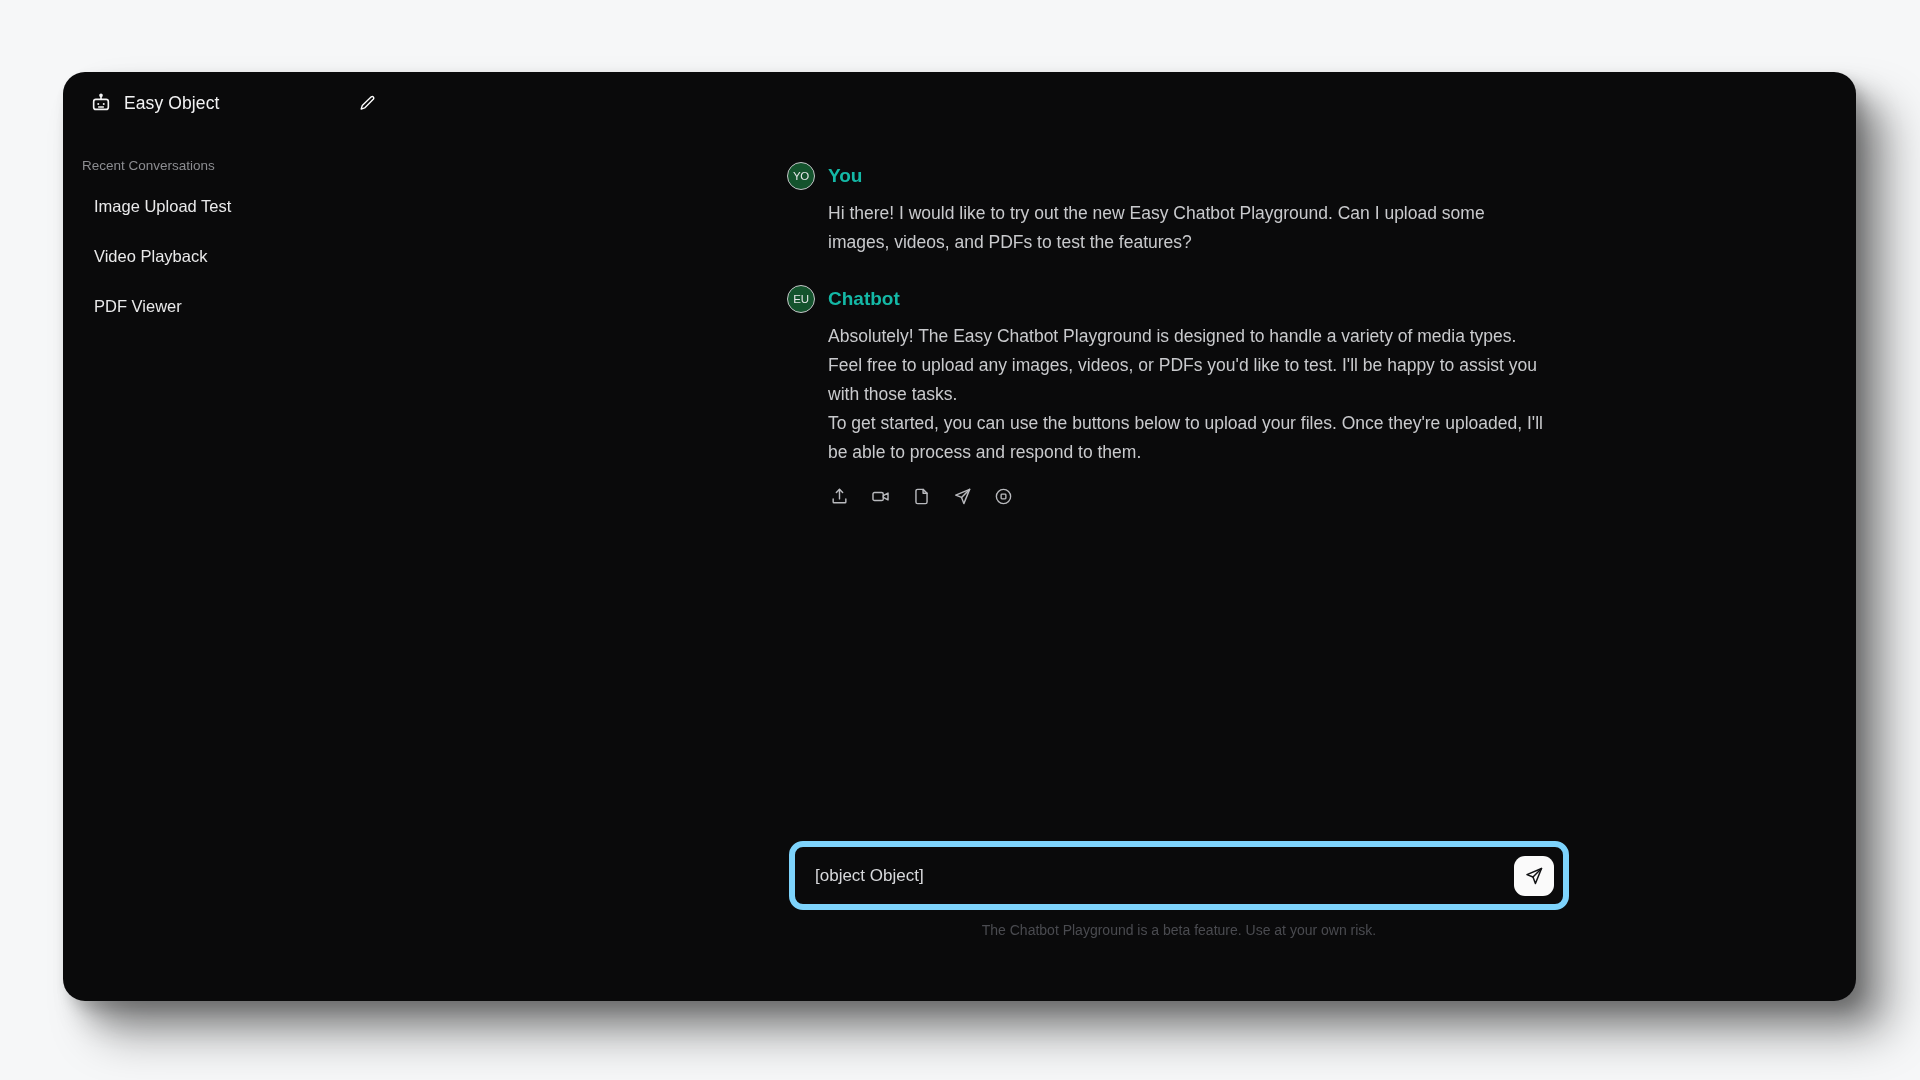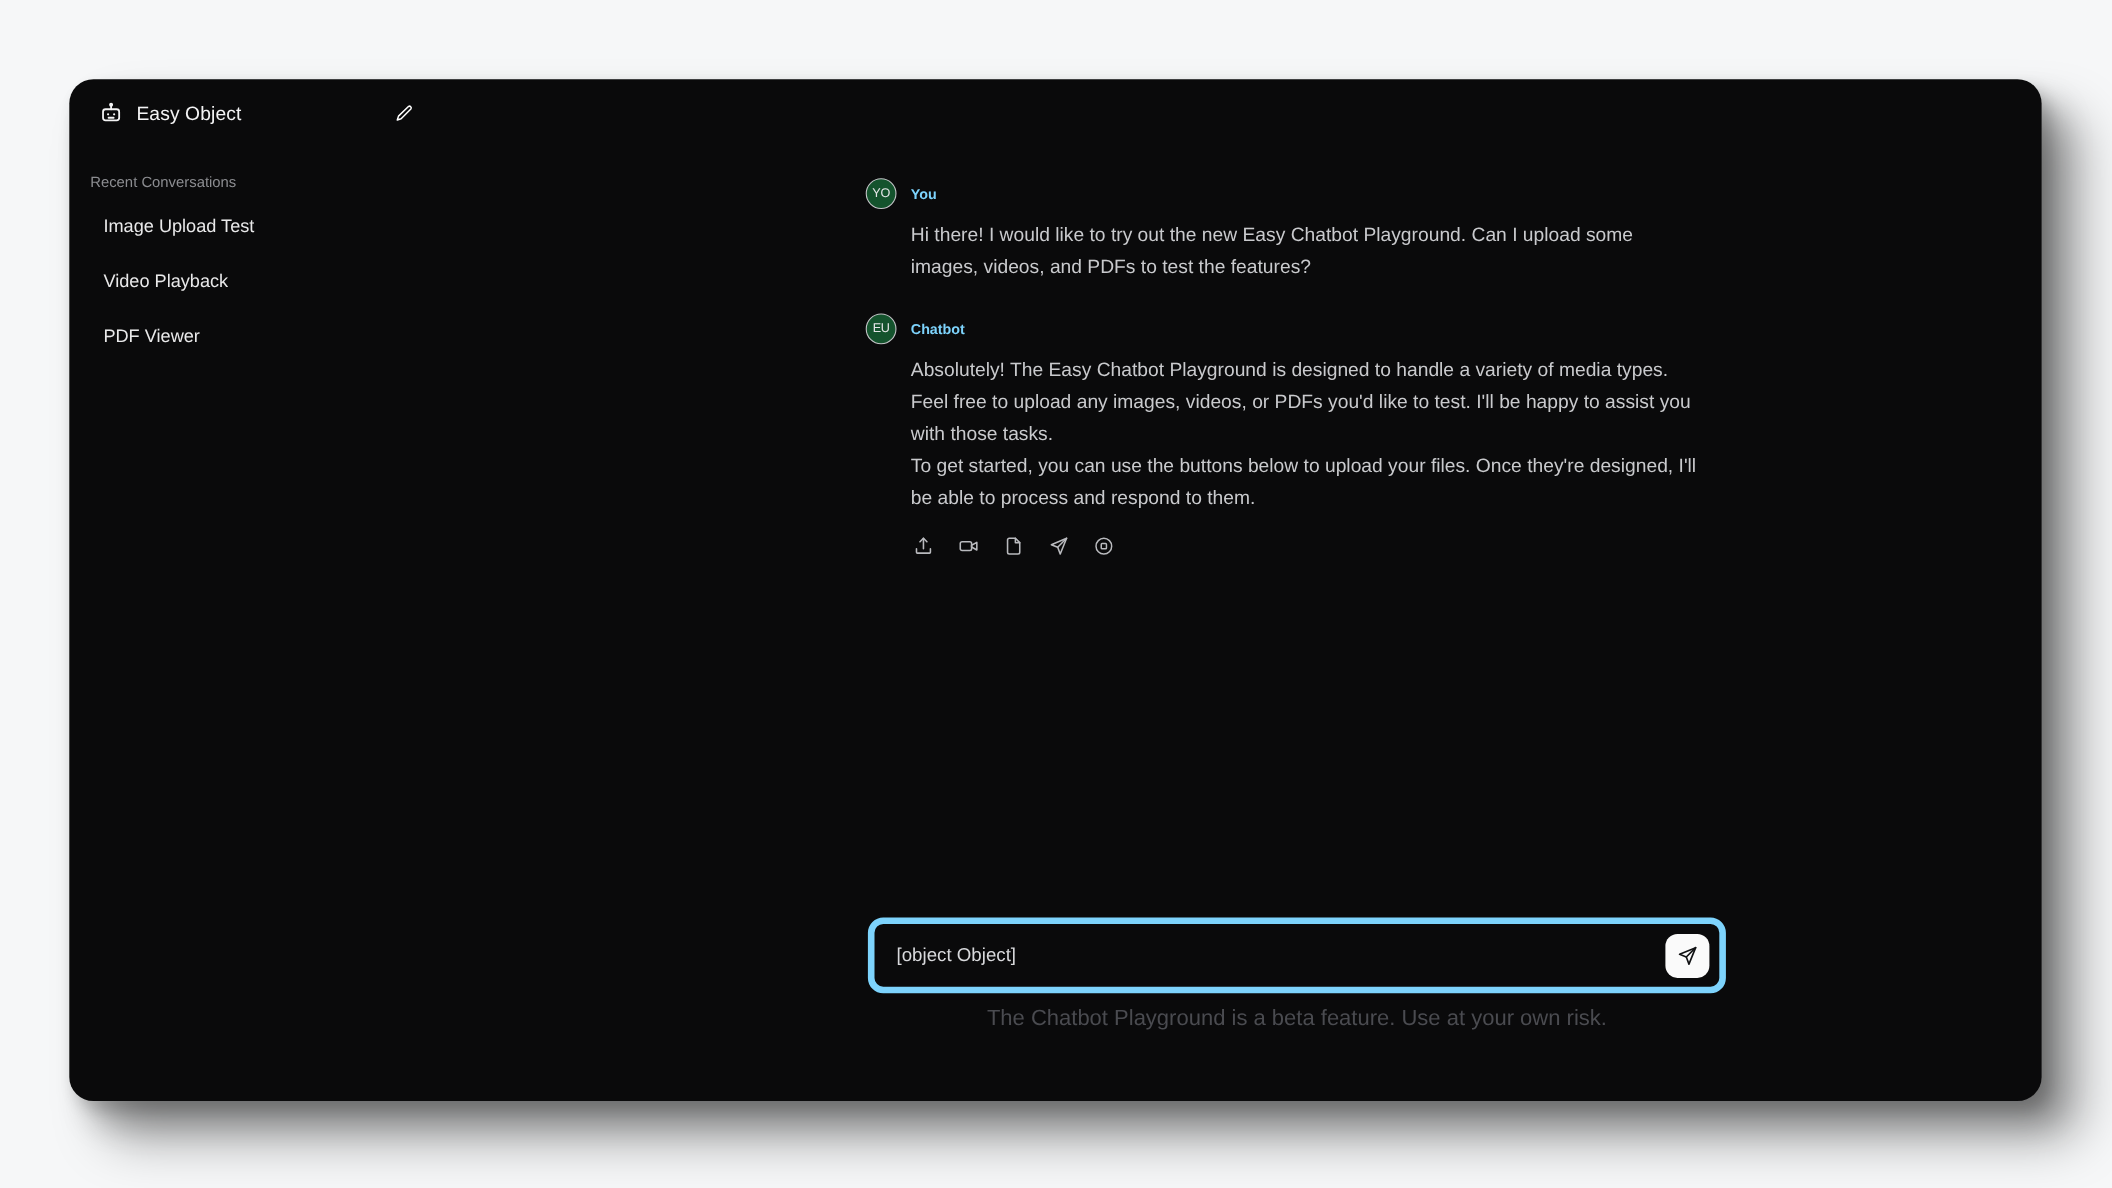--- a/index.html
+++ b/index.html
@@ -139,22 +139,22 @@
     color: #e5e6e8;
     font-size: 11.5px;
     letter-spacing: -0.3px;
     display: flex;
     align-items: center;
     justify-content: center;
     flex: none;
   }
 
   .msg-author {
-    color: #7dd3fc;
-    font-size: 13px;
+    color: #14b8a6;
+    font-size: 19px;
     font-weight: 700;
   }
 
   .msg-body { padding-left: 41px; }
 
   .msg-p {
     color: #c9cacd;
     font-size: 17.5px;
     line-height: 29px;
   }
@@ -216,21 +216,21 @@
     align-items: center;
     justify-content: center;
     cursor: pointer;
   }
   .send-btn svg { width: 20px; height: 20px; display: block; }
 
   .disclaimer {
     margin-top: 12px;
     text-align: center;
     color: #4a4b50;
-    font-size: 20px;
+    font-size: 14px;
   }
 </style>
 </head>
 <body>
 
 <div class="app-window">
 
   <div class="topbar">
 
     <div class="brand">
@@ -279,21 +279,21 @@
         </div>
       </div>
 
       <div class="msg">
         <div class="msg-head">
           <div class="avatar">EU</div>
           <div class="msg-author">Chatbot</div>
         </div>
         <div class="msg-body">
           <p class="msg-p">Absolutely! The Easy Chatbot Playground is designed to handle a variety of media types. Feel free to upload any images, videos, or PDFs you'd like to test. I'll be happy to assist you with those tasks.</p>
-          <p class="msg-p">To get started, you can use the buttons below to upload your files. Once they're designed, I'll be able to process and respond to them.</p>
+          <p class="msg-p">To get started, you can use the buttons below to upload your files. Once they're uploaded, I'll be able to process and respond to them.</p>
 
           <div class="msg-actions">
 
             <button class="action-btn">
               <span>
                 <svg viewBox="0 0 24 24" fill="none" stroke="#b9babe" stroke-width="1.8" stroke-linecap="round" stroke-linejoin="round">
                   <path d="M12 15V3"></path>
                   <path d="M8 7l4-4 4 4"></path>
                   <path d="M4 15v4a1 1 0 0 0 1 1h14a1 1 0 0 0 1-1v-4"></path>
                 </svg>

